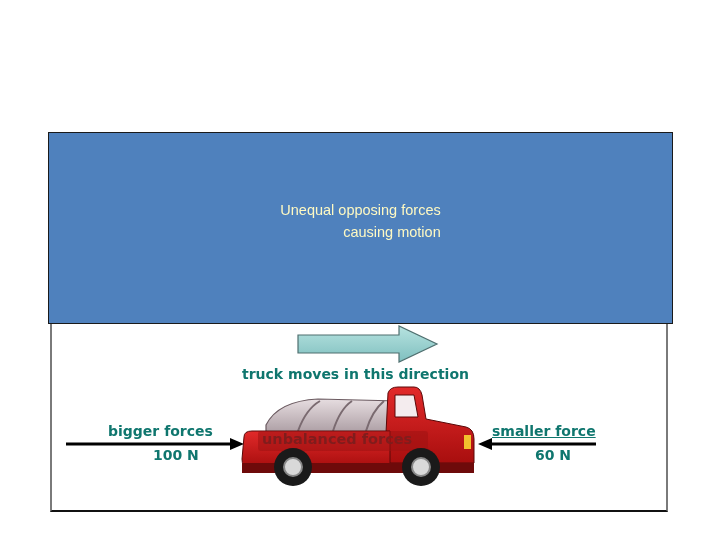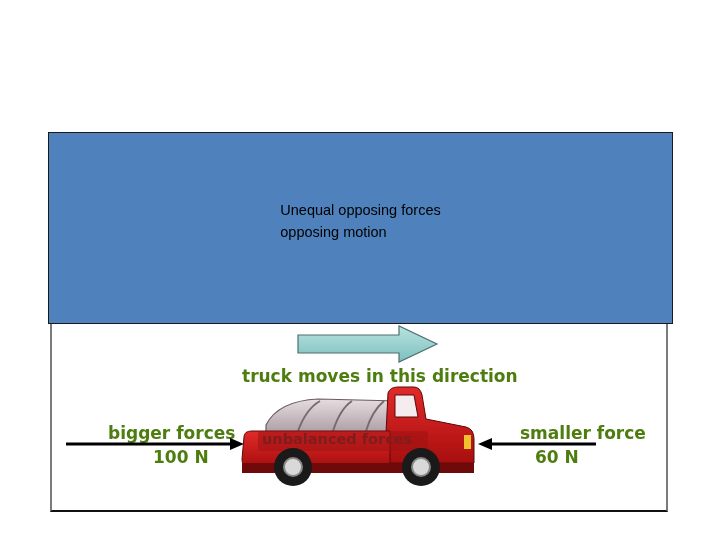--- a/index.html
+++ b/index.html
@@ -1,31 +1,31 @@
 <!DOCTYPE html>
 <html><head>
 <meta charset="utf-8">
 <style>
   html, body { margin:0; padding:0; }
   body { width:720px; height:540px; background:#ffffff; position:relative; overflow:hidden; font-family:"Liberation Sans", sans-serif; }
   .frame { position:absolute; left:50px; top:320px; width:618px; height:192px; border-left:2px solid #7a7a7a; border-right:2px solid #7a7a7a; border-bottom:2px solid #111; box-sizing:border-box; background:#fff; }
   .banner { position:absolute; left:48px; top:132px; width:625px; height:192px; background:#4f81bd; border:1px solid #1a1a1a; box-sizing:border-box; display:flex; align-items:center; justify-content:center; }
-  .banner-text { text-align:left; color:#000000; font-family:"Liberation Sans", sans-serif; font-size:14.5px; line-height:22px; margin-top:-14px; }
-  .lbl { position:absolute; font-family:"DejaVu Sans", sans-serif; font-weight:bold; color:#4d7c0f; font-size:17px; white-space:nowrap; }
+  .banner-text { text-align:right; color:#fef9c3; font-family:"Liberation Sans", sans-serif; font-size:14.5px; line-height:22px; margin-top:-14px; }
+  .lbl { position:absolute; font-family:"DejaVu Sans", sans-serif; font-weight:bold; color:#0f766e; font-size:14px; white-space:nowrap; }
   .dir-arrow { position:absolute; left:297px; top:325px; }
 </style>
 </head>
 <body>
 
 <div class="frame"></div>
 
 <div class="banner">
   <div class="banner-text">
     <div>Unequal opposing forces</div>
-    <div>opposing motion</div>
+    <div>causing motion</div>
   </div>
 </div>
 
 <svg class="dir-arrow" width="142" height="40">
   <defs>
     <linearGradient id="ag" x1="0" y1="0" x2="0" y2="1">
       <stop offset="0" stop-color="#b7e3e0"></stop>
       <stop offset="1" stop-color="#7fbfbf"></stop>
     </linearGradient>
   </defs>
@@ -34,21 +34,21 @@
 
 <div class="lbl" style="left:242px; top:366px;">truck moves in this direction</div>
 
 <div class="lbl" style="left:108px; top:423px;">bigger forces</div>
 <svg style="position:absolute; left:66px; top:437px;" width="180" height="14">
   <line x1="0" y1="7" x2="166" y2="7" stroke="#000" stroke-width="3"></line>
   <polygon points="164,1 178,7 164,13" fill="#000"></polygon>
 </svg>
 <div class="lbl" style="left:130px; top:447px;margin-left:23px;">100 N</div>
 
-<div class="lbl" style="left:520px; top:423px;">smaller force</div>
+<div class="lbl" style="left:492px; top:423px;text-decoration:underline;">smaller force</div>
 <svg style="position:absolute; left:478px; top:437px;" width="120" height="14">
   <line x1="12" y1="7" x2="118" y2="7" stroke="#000" stroke-width="3"></line>
   <polygon points="14,1 0,7 14,13" fill="#000"></polygon>
 </svg>
 <div class="lbl" style="left:535px; top:447px;">60 N</div>
 
 <svg style="position:absolute; left:238px; top:383px;" width="240" height="104">
   <defs>
     <linearGradient id="cover" x1="0" y1="0" x2="0" y2="1">
       <stop offset="0" stop-color="#e6dde0"></stop>

